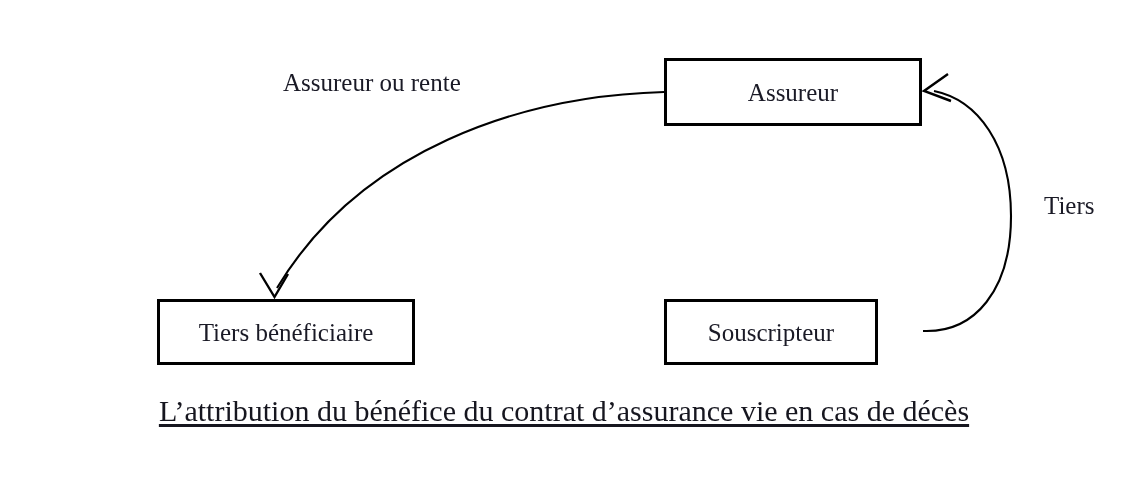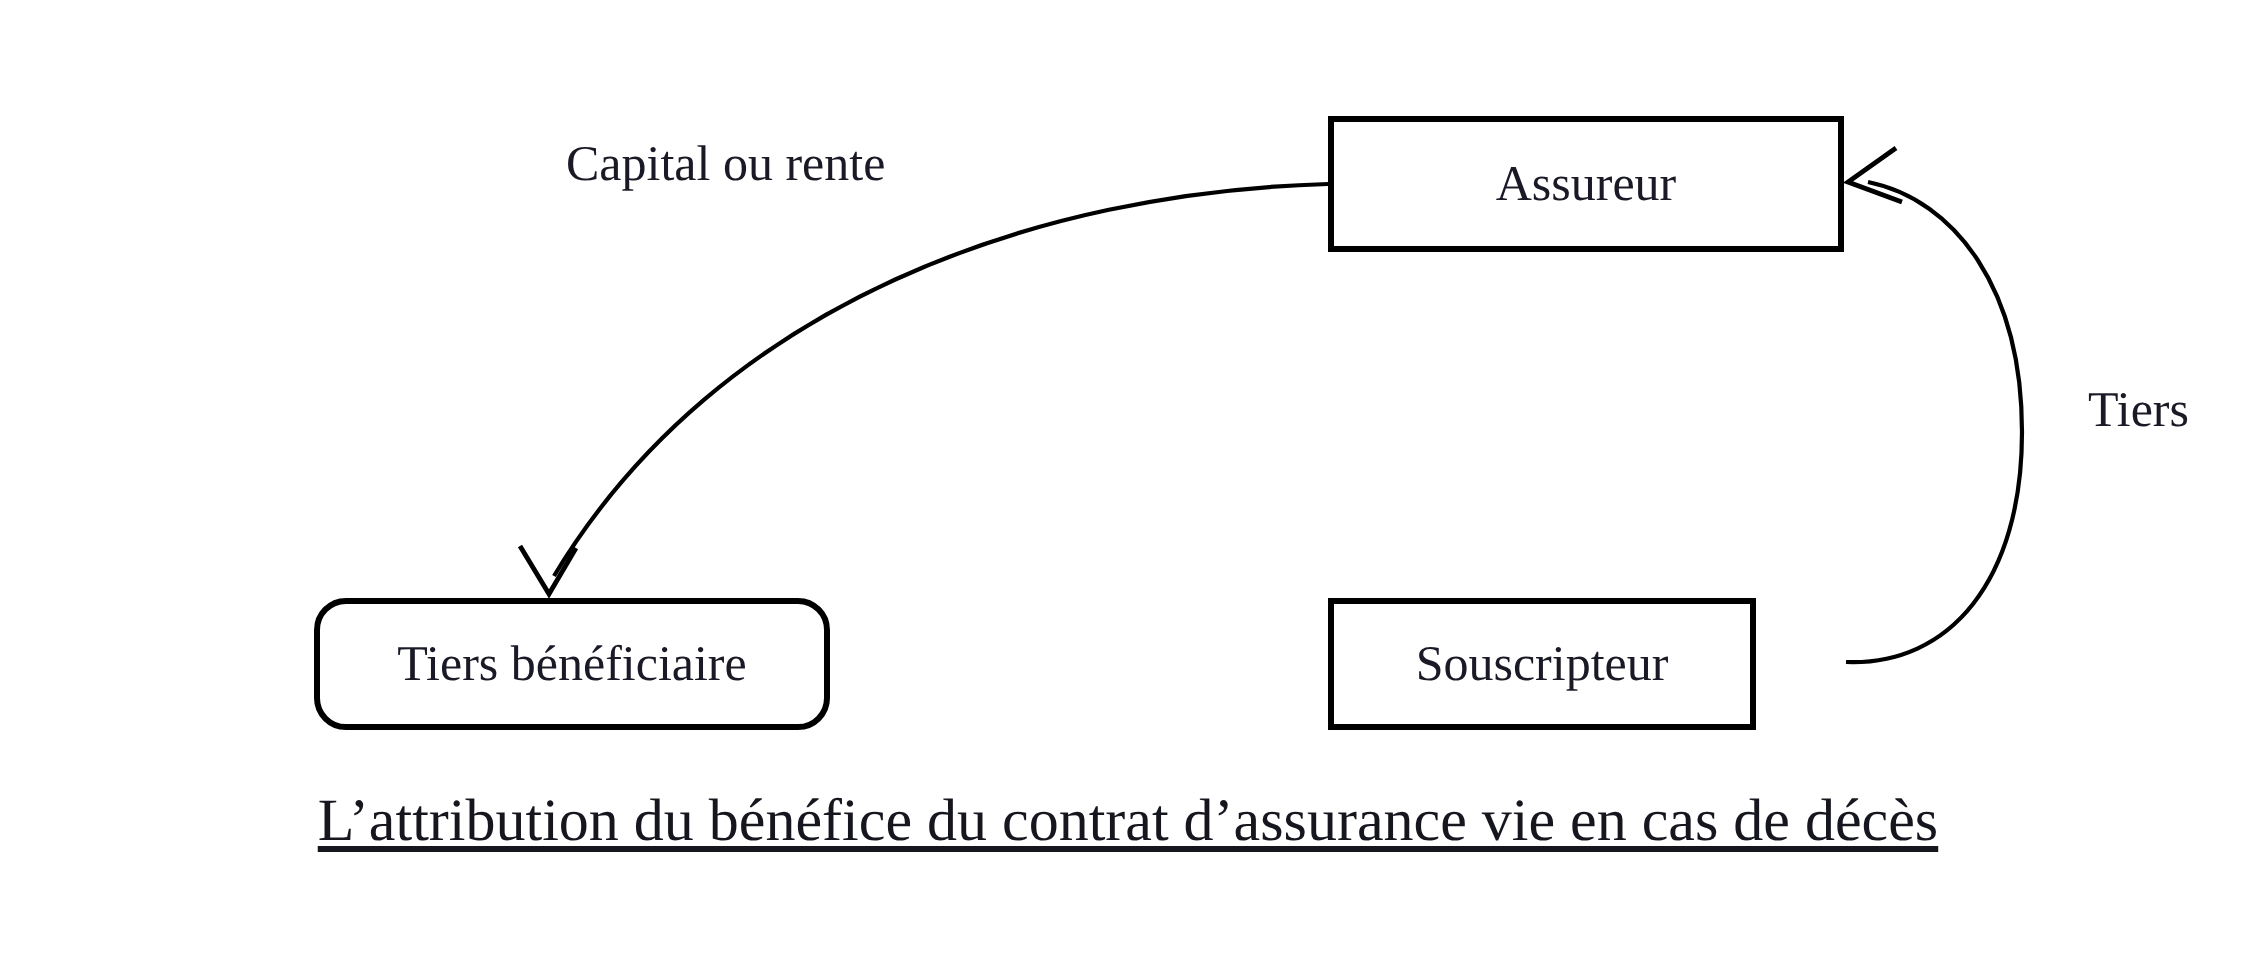--- a/index.html
+++ b/index.html
@@ -77,29 +77,29 @@
     <g>
       <path d="M 923,331 C 975,333 1011,290 1011,216 C 1011,145 978,100 934,91" fill="none" stroke="#000000" stroke-width="2.1"></path>
       <path d="M 948,74 L 924,91 L 951,101" fill="none" stroke="#000000" stroke-width="2.4" stroke-linecap="butt"></path>
     </g>
   </svg>
 
   <div class="node-box" style="left:664px; top:58px; width:258px; height:68px;">
     <span class="node-label">Assureur</span>
   </div>
 
-  <div class="node-box" style="left:157px; top:299px; width:258px; height:66px;border-radius:16px;">
+  <div class="node-box" style="left:157px; top:299px; width:258px; height:66px;">
     <span class="node-label">Tiers bénéficiaire</span>
   </div>
 
   <div class="node-box" style="left:664px; top:299px; width:214px; height:66px;">
     <span class="node-label">Souscripteur</span>
   </div>
 
-  <div class="edge-label" style="left:283px; top:70px;">Capital ou rente</div>
+  <div class="edge-label" style="left:283px; top:70px;">Assureur ou rente</div>
 
   <div class="edge-label" style="left:1044px; top:193px;">Tiers</div>
 
   <div id="caption">
     <span id="caption-text">L’attribution du bénéfice du contrat d’assurance vie en cas de décès</span>
   </div>
 
 </div>
 
 </body></html>

